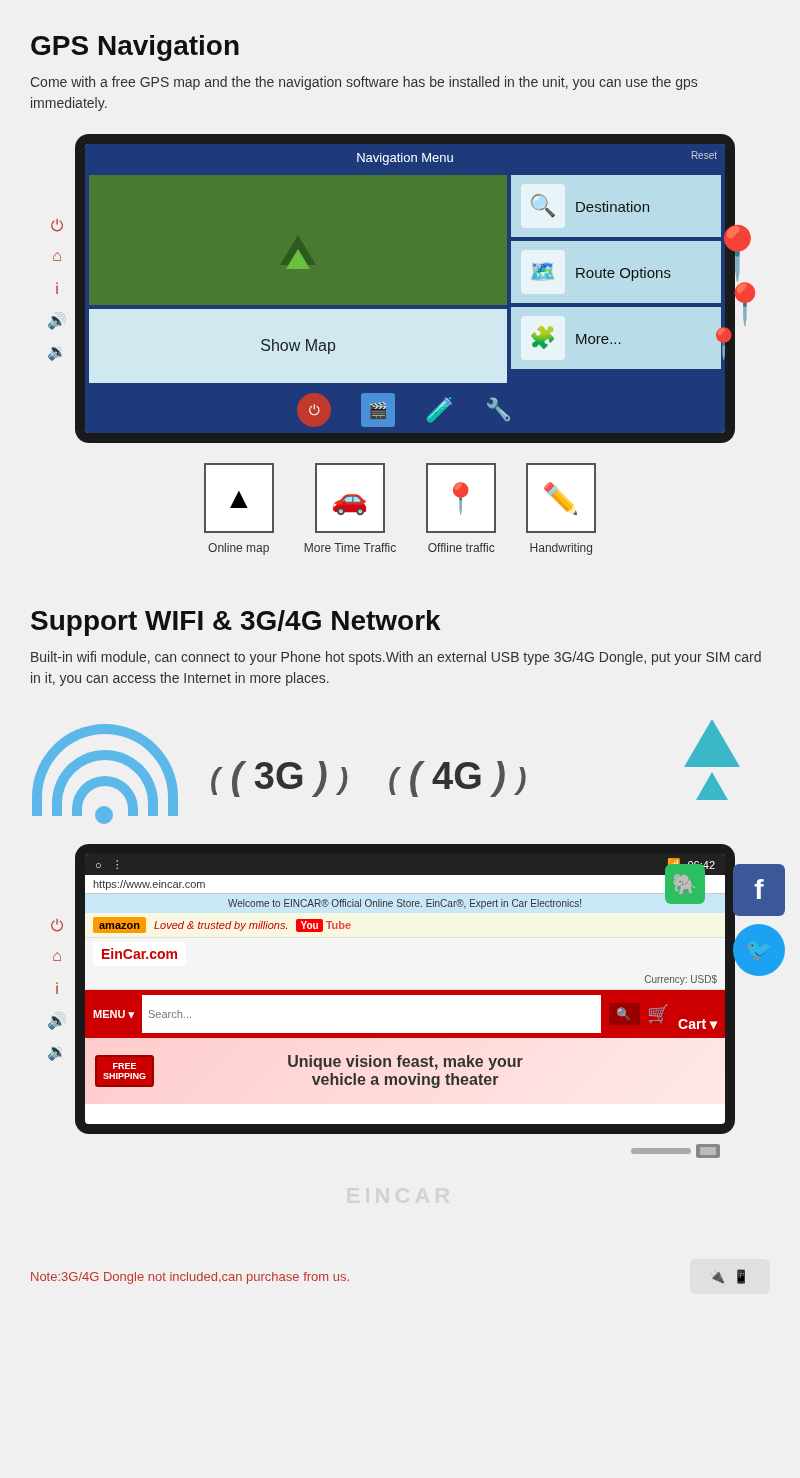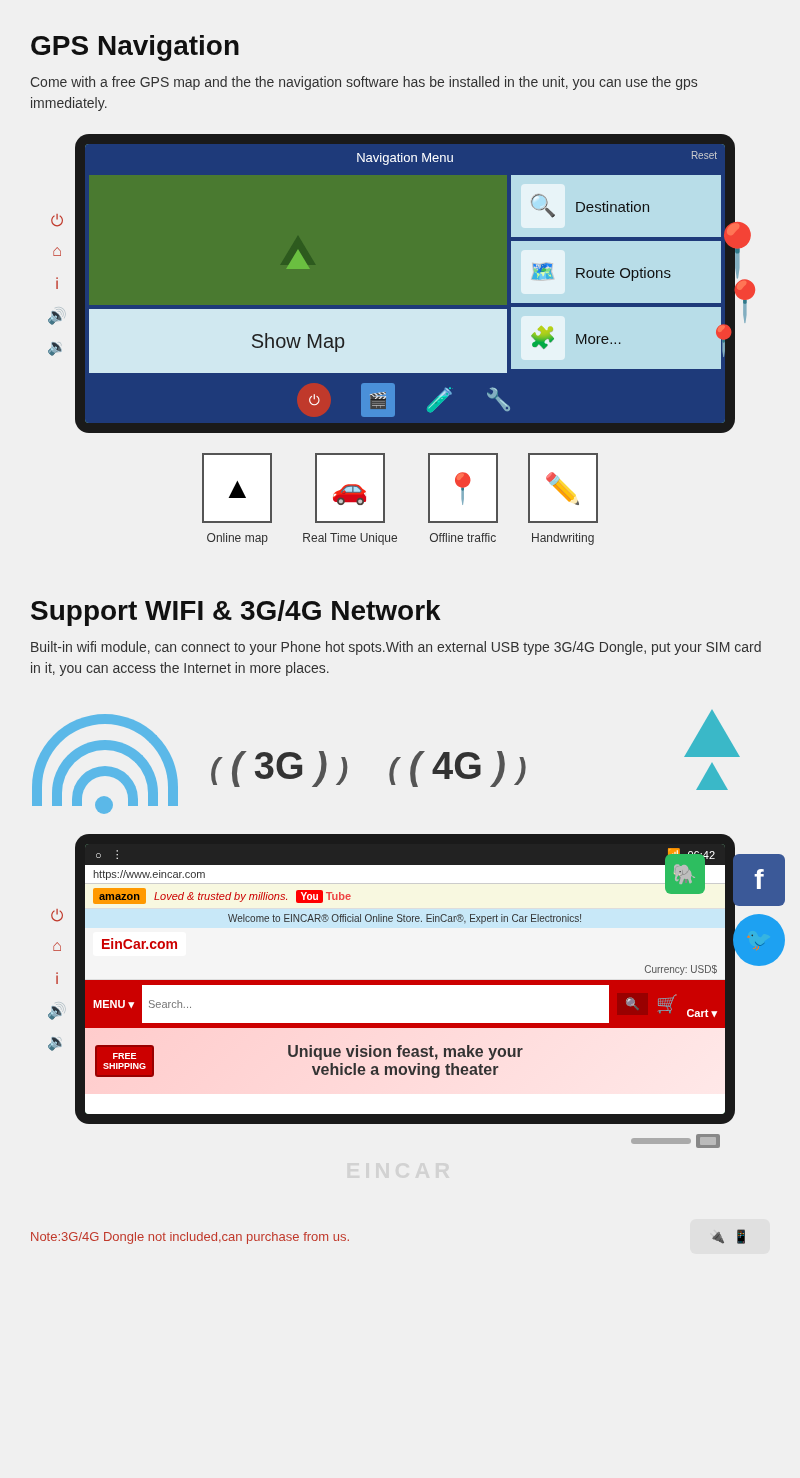--- a/index.html
+++ b/index.html
@@ -88,25 +88,25 @@
       height: 0;
       border-left: 12px solid transparent;
       border-right: 12px solid transparent;
       border-bottom: 20px solid #6abf40;
       position: absolute;
       top: 14px;
       left: -12px;
     }
     .show-map-btn {
       background: #d0e8f0;
-      height: 64px;
-      display: flex;
-      align-items: center;
-      justify-content: center;
-      font-size: 20px;
+      height: 74px;
+      display: flex;
+      align-items: center;
+      justify-content: center;
+      font-size: 16px;
       color: #222;
       cursor: pointer;
       text-align: center;
     }
     .nav-menu-area {
       width: 210px;
       display: flex;
       flex-direction: column;
       gap: 4px;
     }
@@ -449,21 +449,21 @@
     </div>
   </div>
 
   <div class="feature-icons">
     <div class="feature-icon-item">
       <div class="feature-icon-box">▲</div>
       <span class="feature-icon-label">Online map</span>
     </div>
     <div class="feature-icon-item">
       <div class="feature-icon-box">🚗</div>
-      <span class="feature-icon-label">Real Time Unique</span>
+      <span class="feature-icon-label">More Time Traffic</span>
     </div>
     <div class="feature-icon-item">
       <div class="feature-icon-box">📍</div>
       <span class="feature-icon-label">Offline traffic</span>
     </div>
     <div class="feature-icon-item">
       <div class="feature-icon-box">✏️</div>
       <span class="feature-icon-label">Handwriting</span>
     </div>
   </div>
@@ -527,50 +527,50 @@
             <span>06:42</span>
           </div>
         </div>
 
         <div class="browser-url-bar">
           <span>https://www.eincar.com</span>
         </div>
 
         <div class="browser-content">
 
+          <div style="background:#c8e8f8; padding:4px 8px; font-size:10px; color:#333; text-align:center;">
+            Welcome to EINCAR® Official Online Store. EinCar®, Expert in Car Electronics!
+          </div>
+
           <div style="background:#f8f8e0; padding:4px 8px; display:flex; align-items:center; gap:8px; border-bottom:1px solid #ddd;">
             <span style="background:#f90; padding:2px 6px; font-size:11px; font-weight:bold; border-radius:2px;">amazon</span>
             <span style="font-size:11px; color:#c00; font-style:italic;">Loved &amp; trusted by millions.</span>
             <span style="font-size:11px; color:#e44;">
               <span style="background:#f00; color:white; font-size:10px; font-weight:bold; padding:1px 4px; border-radius:2px;">You</span>
               <span style="font-weight:bold; font-size:11px;">Tube</span>
             </span>
-          </div>
-
-          <div style="background:#c8e8f8; padding:4px 8px; font-size:10px; color:#333; text-align:center;">
-            Welcome to EINCAR® Official Online Store. EinCar®, Expert in Car Electronics!
           </div>
 
           <div class="browser-site-header">
             <div style="display:flex; align-items:center; gap:6px;">
               <div class="eincar-logo-box">
                 <span class="eincar-logo-text">EinCar.com</span>
               </div>
             </div>
             <div style="flex:1; display:flex; justify-content:flex-end; gap:8px; font-size:10px; color:#555; align-items:center;">
               <span>Currency: USD$</span>
             </div>
           </div>
 
           <div class="browser-search-bar">
             <span style="color:white; font-size:11px; font-weight:bold;">MENU ▾</span>
             <input class="browser-search-input" type="text" placeholder="Search..." readonly="" style="">
             <span style="background:#900; color:white; padding:4px 8px; font-size:12px;">🔍</span>
             <span style="color:white; font-size:18px;">🛒</span>
-            <span style="color:white; font-size:11px; font-weight:bold;margin-top:19px;">Cart ▾</span>
+            <span style="color:white; font-size:14px; font-weight:bold;margin-top:19px;">Cart ▾</span>
           </div>
 
           <div style="background: linear-gradient(135deg, #ffcccc, #ffe8e8); padding:15px 20px; text-align:center; position:relative;">
             <div style="position:absolute; left:10px; top:50%; transform:translateY(-50%);">
               <div style="background:#c00; color:white; font-size:9px; font-weight:bold; padding:4px 6px; border-radius:3px; text-align:center; border:2px solid #900;">FREE<br>SHIPPING</div>
             </div>
             <p class="promo-text">Unique vision feast, make your</p>
             <p class="promo-text">vehicle a moving theater</p>
           </div>
         </div>
@@ -589,21 +589,21 @@
 
   <div class="usb-area">
     <div style="display:flex; align-items:center; gap:5px;">
       <div style="width:60px; height:6px; background:#aaa; border-radius:3px;"></div>
       <div style="width:24px; height:14px; background:#888; border-radius:2px; display:flex; align-items:center; justify-content:center;">
         <div style="width:16px; height:8px; background:#bbb; border-radius:1px;"></div>
       </div>
     </div>
   </div>
 
-  <div style="text-align:center; color:rgba(180,180,180,0.5); font-size:22px; font-weight:bold; letter-spacing:4px; margin:5px 0;">EINCAR</div>
+  <div style="text-align:center; color:rgba(180,180,180,0.5); font-size:22px; font-weight:bold; letter-spacing:4px; margin:20px 0;">EINCAR</div>
 </div>
 
 <div class="note-section">
   <p class="note-text">Note:3G/4G Dongle not included,can purchase from us.</p>
   <div class="usb-btn">
     <span>🔌</span>
     <span>📱</span>
   </div>
 </div>
 

